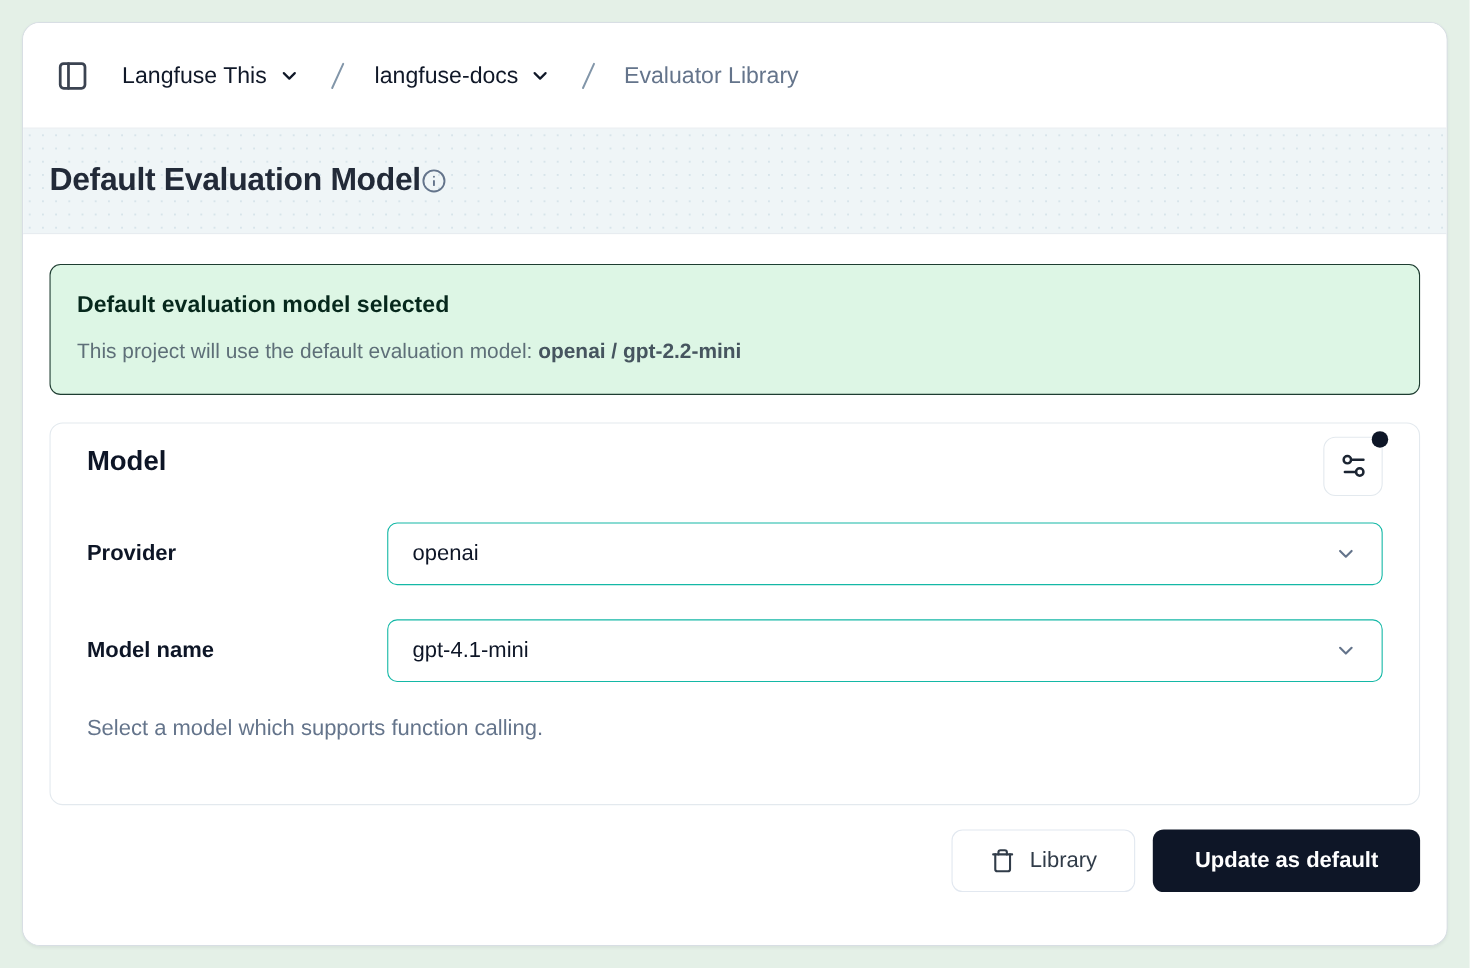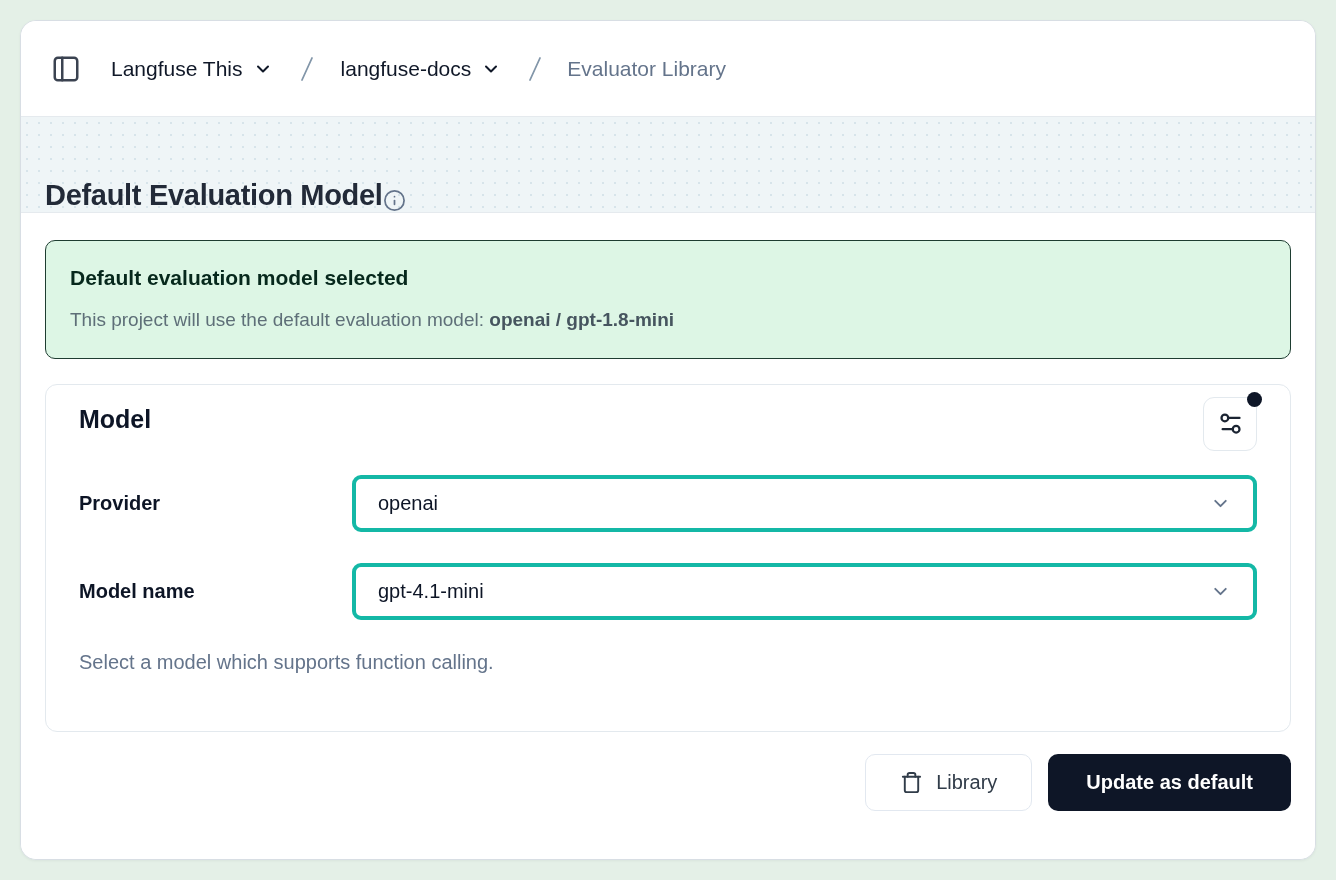--- a/index.html
+++ b/index.html
@@ -44,21 +44,21 @@
     font-size: 21px; font-weight: 500; color: #101828;
     padding: 4px 2px;
   }
   .slash { margin: 0 20px; display: flex; align-items: center; }
   .crumb-page { font-size: 21px; font-weight: 400; color: #64748b; }
   
   .title-bar {
     height: 96px;
     flex: 0 0 96px;
     display: flex;
-    align-items: flex-end;
+    align-items: center;
     gap: 0;
     padding: 0 24px;
     background-color: #eff5f7;
     background-image: radial-gradient(#d7e4ea 1.3px, transparent 1.3px);
     background-size: 12px 12px;
     border-bottom: 1px solid #e5eaee;
   }
   .page-title { font-size: 29px; font-weight: 700; color: #222a38; letter-spacing: -0.3px; }
   
   .content { flex: 1; background: #ffffff; padding: 27px 24px 0; }
@@ -99,21 +99,21 @@
   .form-row {
     display: grid;
     grid-template-columns: 225px 1fr;
     align-items: center;
     margin-bottom: 31px;
     gap: 48px;
   }
   .field-label { font-size: 20px; font-weight: 600; color: #0d1526; }
   .select {
     height: 57px;
-    border: 4px solid #14b8a6;
+    border: 1px solid #14b8a6;
     border-radius: 9px;
     background: #fff;
     display: flex; align-items: center; justify-content: space-between;
     padding: 0 22px;
     font-size: 20px; color: #0d1526;
     cursor: pointer;
     width: 100%;
     font-family: inherit;
     text-align: left;
   }
@@ -204,21 +204,21 @@
         <path d="M12 8h.01"></path>
       </svg>
     </span>
   </div>
 
   <div class="content">
 
     <div class="alert">
       <div class="alert-title">Default evaluation model selected</div>
       <div class="alert-body">
-        <span>This project will use the default evaluation model: </span><span class="model-strong">openai / gpt-1.8-mini</span>
+        <span>This project will use the default evaluation model: </span><span class="model-strong">openai / gpt-2.2-mini</span>
       </div>
     </div>
 
     <div class="card">
       <div class="card-header">
         <h2 class="card-title">Model</h2>
         <button class="settings-btn">
           <span>
             <svg width="27" height="27" viewBox="0 0 24 24" fill="none" stroke="#1b2432" stroke-width="2" stroke-linecap="round" stroke-linejoin="round">
               <path d="M20 7h-9"></path>

